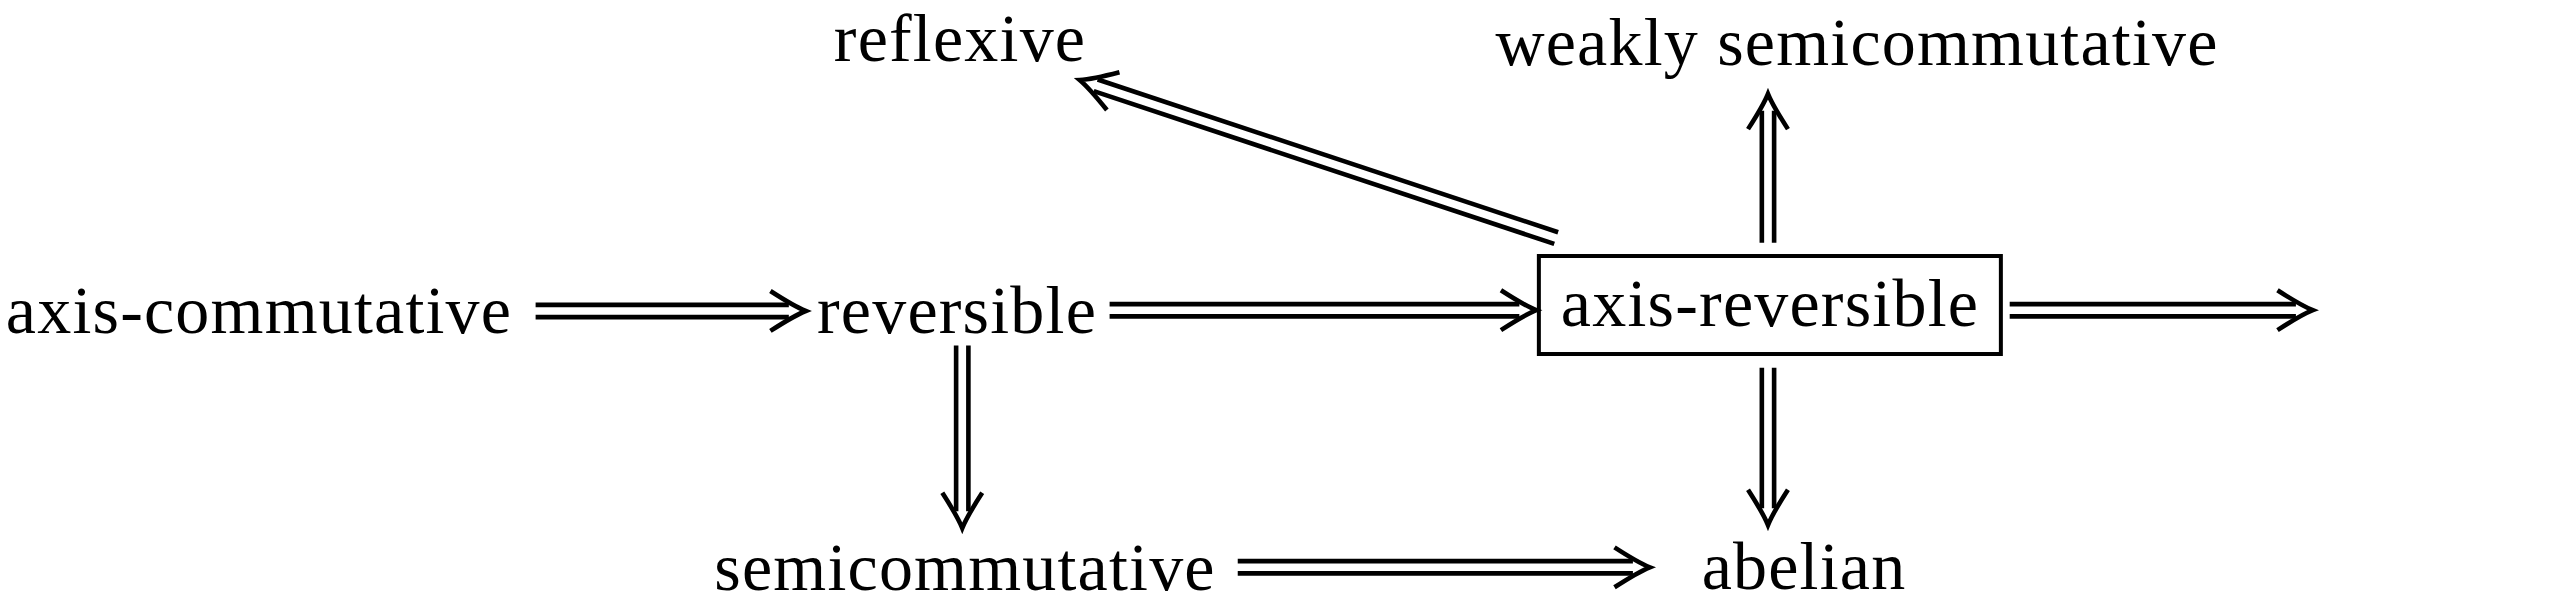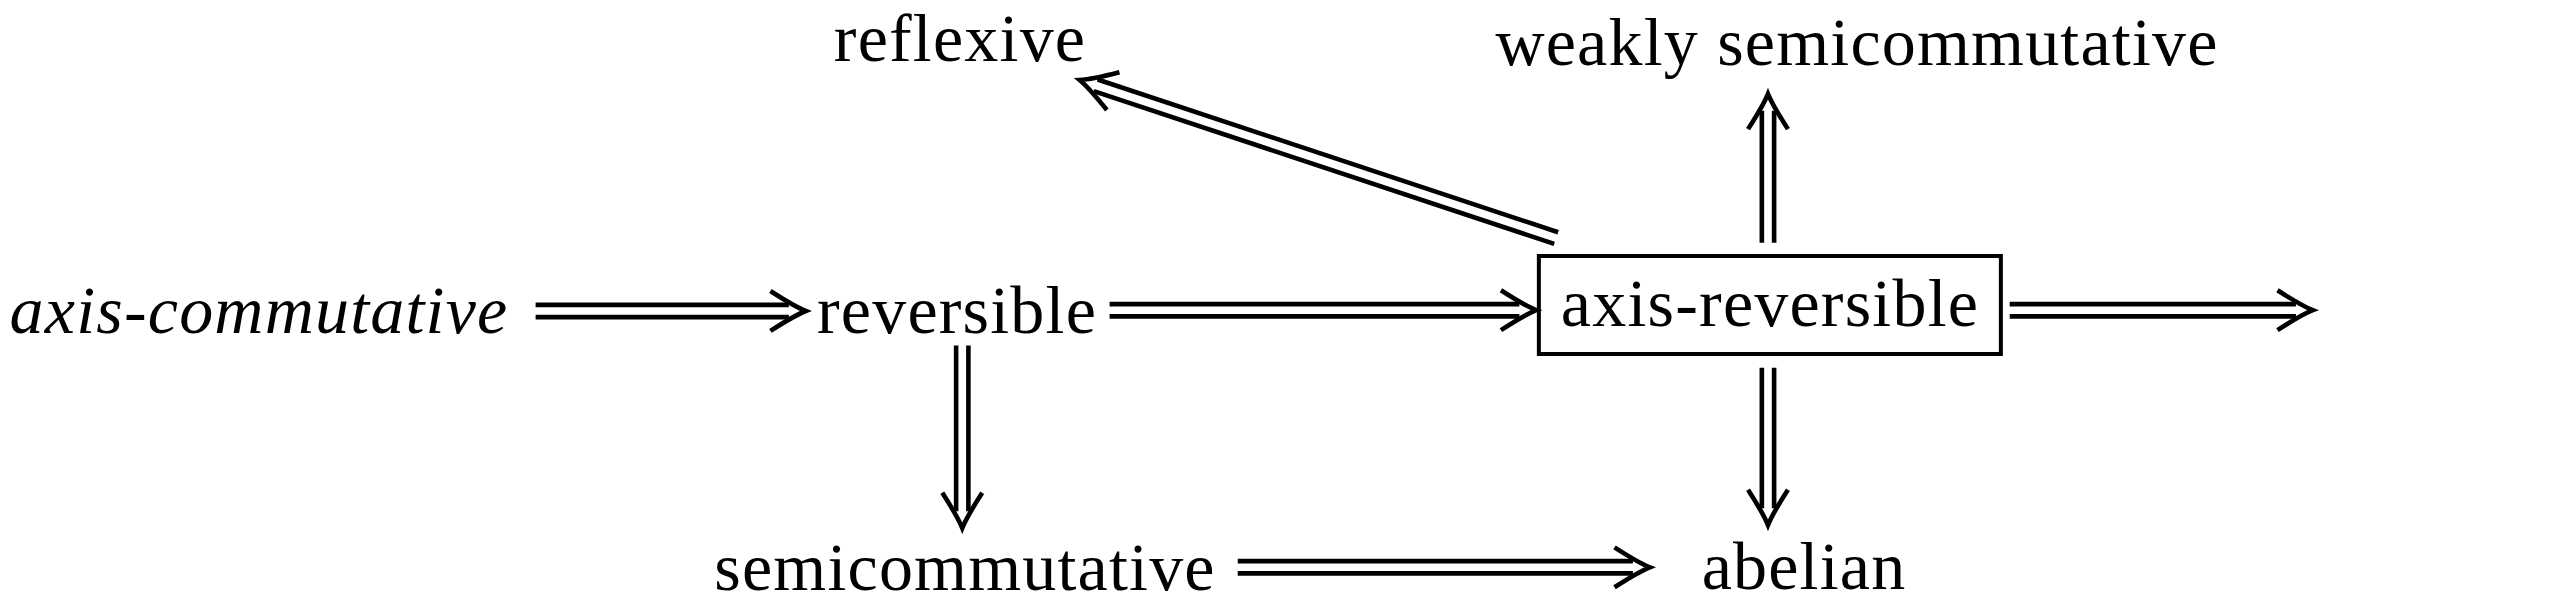--- a/index.html
+++ b/index.html
@@ -71,21 +71,21 @@
         <path d="M 2030.518814937472 302.4068734166505 L 1430.399913041683 103.33361449469798"></path>
         <path d="M 2025.481185062528 317.5931265833495 L 1425.3622831667392 118.51986766139699"></path>
         <path d="M 1458.846626401043 93.80552449457706 Q 1423.1262235468841 103.02793307024753 1407 104 Q 1419.3480011406766 114.41762294527179 1442.4743293074762 143.1608472863488"></path>
       </g>
     </svg>
 
   <div class="node" style="left: 960px; top: 38px;">reflexive</div>
 
   <div class="node" style="left: 1818px; top: 42px; margin-left: 39px;">weakly semicommutative</div>
 
-  <div class="node" style="left: 259px; top: 310px; font-style: italic;">axis-commutative</div>
+  <div class="node" style="left: 259px; top: 310px;">axis-commutative</div>
 
   <div class="node" style="left: 957px; top: 310px; text-align: center;">reversible</div>
 
   <div class="node boxed" style="left: 1770px; top: 305px;">axis-reversible</div>
 
 
   <div class="node" style="left: 965px; top: 567px;">semicommutative</div>
 
   <div class="node" style="left: 1768px; top: 566px; margin-left: 36px;">abelian</div>
 

